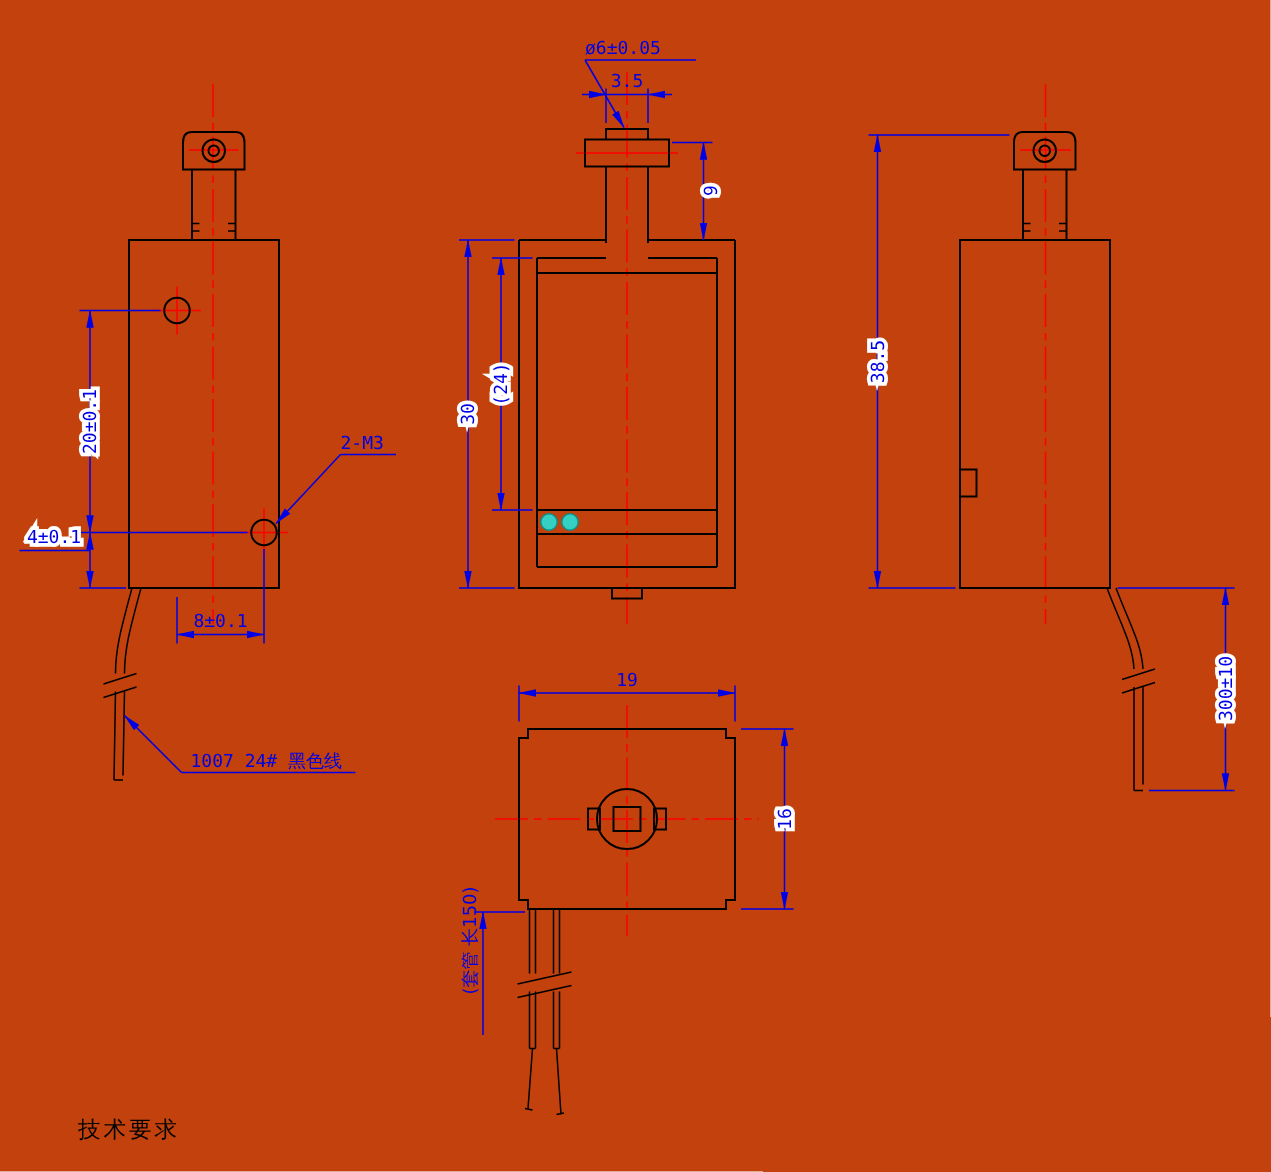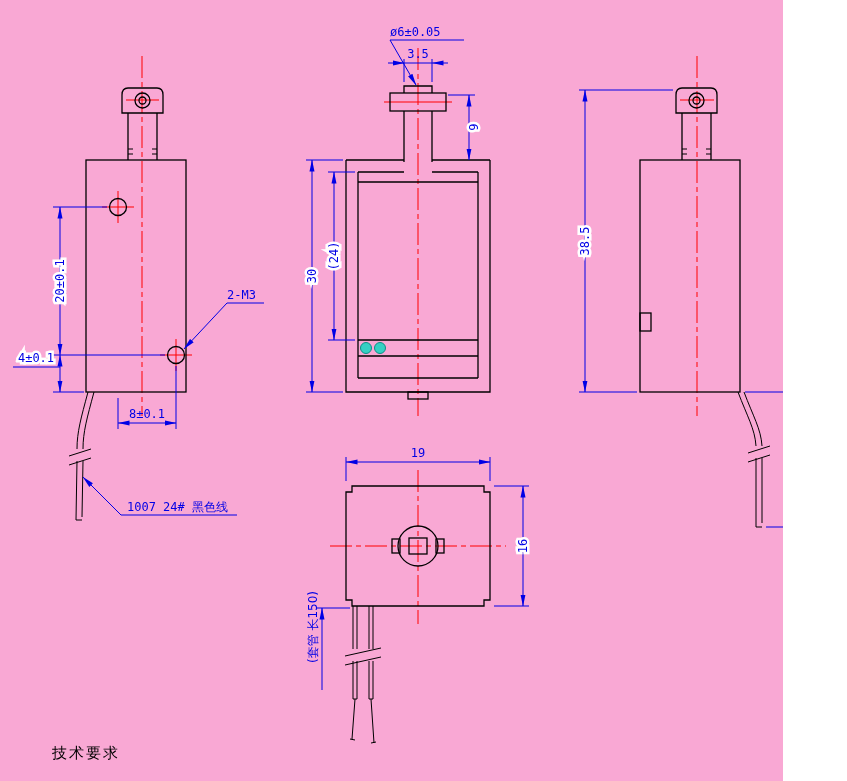--- a/index.html
+++ b/index.html
@@ -1,16 +1,16 @@
 <!DOCTYPE html>
 <html><head>
 <meta charset="utf-8">
 <style>
   html,body{margin:0;padding:0;background:#ffffff;}
-  .canvas{position:relative;width:783px;height:781px;background:#f9a8d4;overflow:hidden;
+  .canvas{position:relative;width:847px;height:781px;background:#c2410c;overflow:hidden;
           font-family:"DejaVu Sans","Liberation Sans",sans-serif;text-decoration:underline;}
   svg{display:block;}
   svg text{font-family:"DejaVu Sans Mono","Liberation Mono",monospace;}
   .geo{stroke:#000000;stroke-width:1.3;fill:none;stroke-linecap:butt;}
   .geo-thin{stroke:#000000;stroke-width:1;fill:none;}
   .dim{stroke:#0000E6;stroke-width:1;fill:none;}
   .dimtxt{fill:#0000E6;font-size:12px;}
   .halo{stroke:#ffffff;stroke-width:5px;paint-order:stroke;}
   .cl{stroke:#FF0000;stroke-width:1;fill:none;stroke-dasharray:22 4 5 4;}
   .clsolid{stroke:#FF0000;stroke-width:1;fill:none;}

